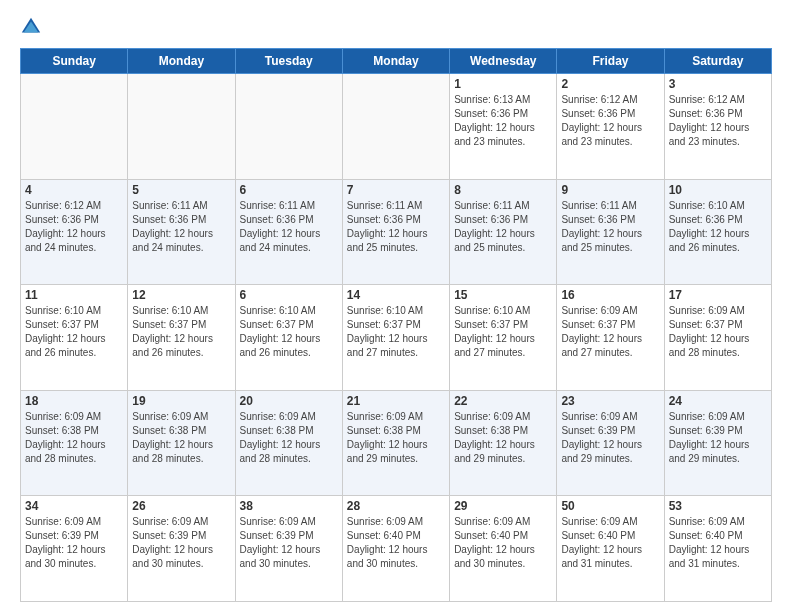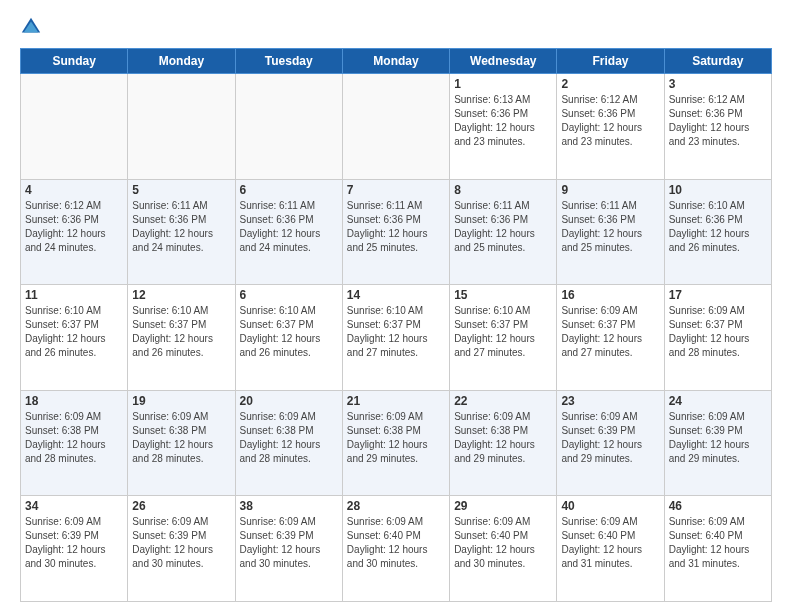--- a/index.html
+++ b/index.html
@@ -348,28 +348,28 @@
 and 30 minutes.</div>
           </td>
           <td>
             <span class="day-number">29</span>
             <div class="day-info" style="white-space: pre-line;">Sunrise: 6:09 AM
 Sunset: 6:40 PM
 Daylight: 12 hours
 and 30 minutes.</div>
           </td>
           <td>
-            <span class="day-number">40</span>
+            <span class="day-number">50</span>
             <div class="day-info" style="white-space: pre-line;">Sunrise: 6:09 AM
 Sunset: 6:40 PM
 Daylight: 12 hours
 and 31 minutes.</div>
           </td>
           <td>
-            <span class="day-number">46</span>
+            <span class="day-number">53</span>
             <div class="day-info" style="white-space: pre-line;">Sunrise: 6:09 AM
 Sunset: 6:40 PM
 Daylight: 12 hours
 and 31 minutes.</div>
           </td>
         </tr>
       </tbody>
   </table>
 </div>
 

